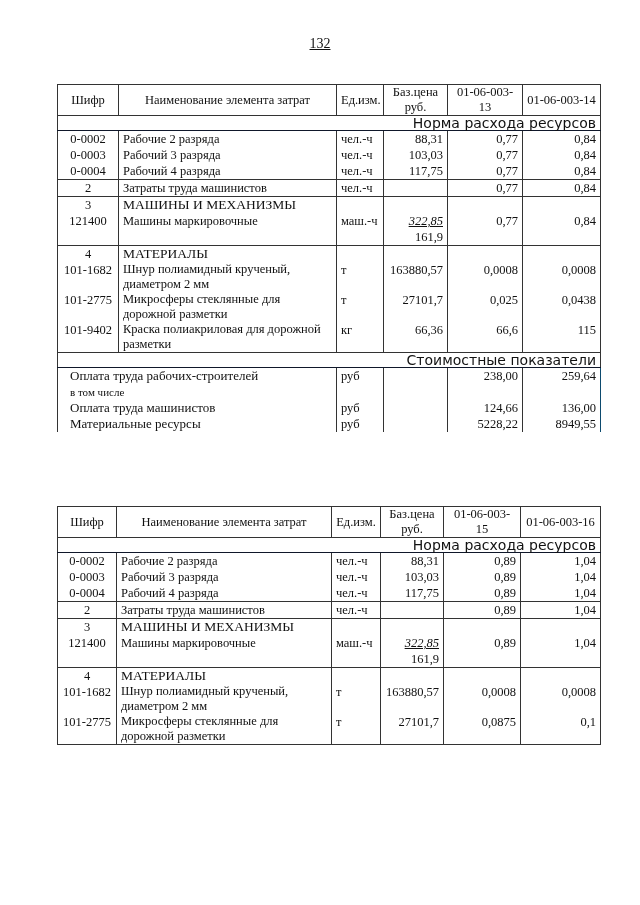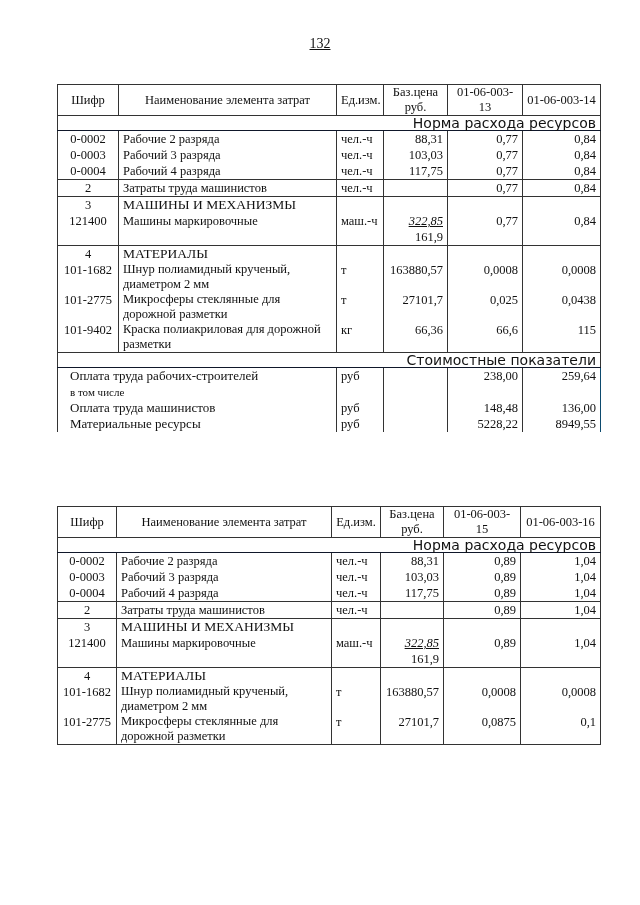--- a/index.html
+++ b/index.html
@@ -171,21 +171,21 @@
     <td colspan="2" class="c-first cost-label" style="font-size:11px">в том числе</td>
     <td class="unit c-unit"></td>
     <td class="c-price"></td>
     <td class="num c-a"></td>
     <td class="num c-last"></td>
   </tr>
   <tr class="cost">
     <td colspan="2" class="c-first cost-label" style="font-size:13px">Оплата труда машинистов</td>
     <td class="unit c-unit">руб</td>
     <td class="c-price"></td>
-    <td class="num c-a">148,48</td>
+    <td class="num c-a">124,66</td>
     <td class="num c-last">136,00</td>
   </tr>
   <tr class="cost">
     <td colspan="2" class="c-first cost-label bold" style="font-size:13px">Материальные ресурсы</td>
     <td class="unit c-unit bold">руб</td>
     <td class="c-price"></td>
     <td class="num c-a bold">5228,22</td>
     <td class="num c-last bold">8949,55</td>
   </tr>
 </tbody>

